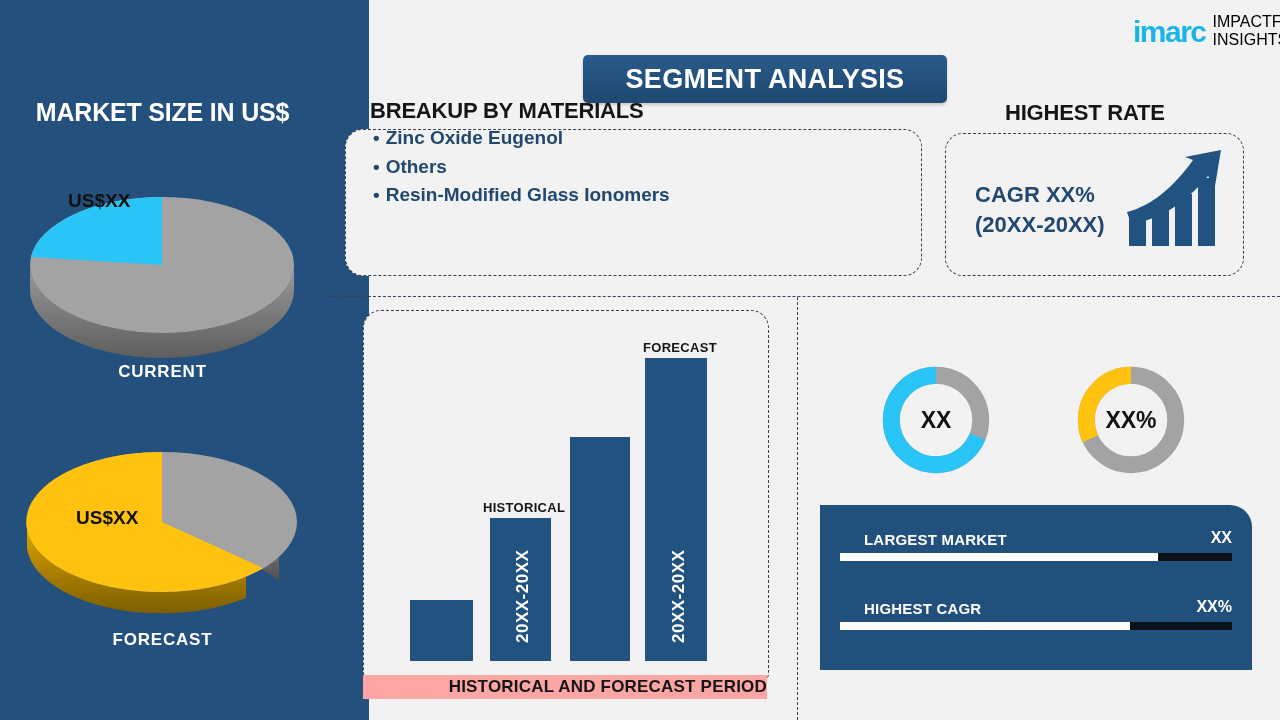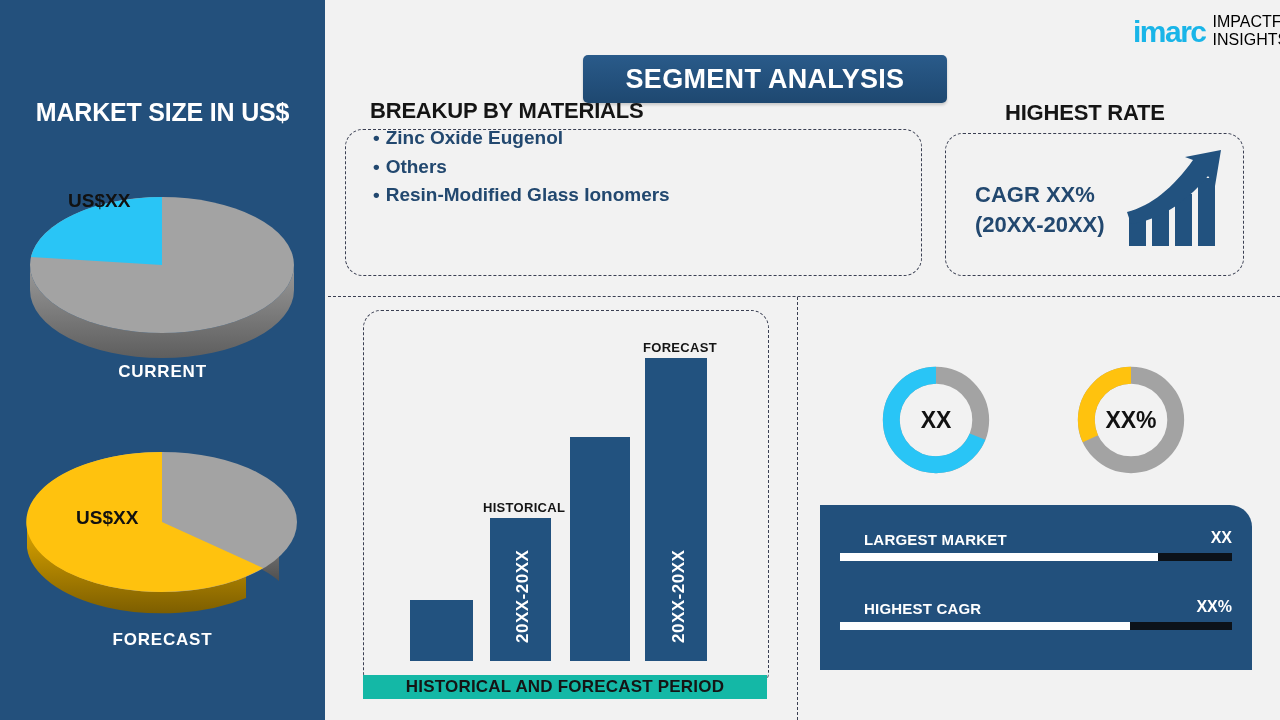--- a/index.html
+++ b/index.html
@@ -15,20 +15,21 @@
     overflow: hidden;
     font-family: "Liberation Sans", sans-serif;
   }
 
   
   #left-panel {
     position: absolute;
     left: 0; top: 0;
     width: 325px; height: 720px;
     background: #23507c;
+    padding-left: 44px;
   }
   #left-title {
     position: absolute;
     left: 0; top: 98px;
     width: 325px;
     text-align: center;
     color: #ffffff;
     font-size: 25px;
     font-weight: bold;
     letter-spacing: -0.2px;
@@ -180,26 +181,26 @@
     color: #151515;
     font-size: 13px;
     font-weight: bold;
     letter-spacing: 0.3px;
     white-space: nowrap;
   }
   #bar-axis-label {
     position: absolute;
     left: 363px; top: 675px;
     width: 404px;
-    text-align: center;
+    text-align: right;
     color: #151515;
     font-size: 17px;
     font-weight: bold;
     letter-spacing: 0.2px;
-    background: #14b8a6;
+    background: #fca5a5;
     padding: 2px 0;
   }
 
   
   .donut { position: absolute; width: 118px; height: 118px; }
   .donut-center-text {
     position: absolute;
     inset: 0;
     display: flex;
     align-items: center;

